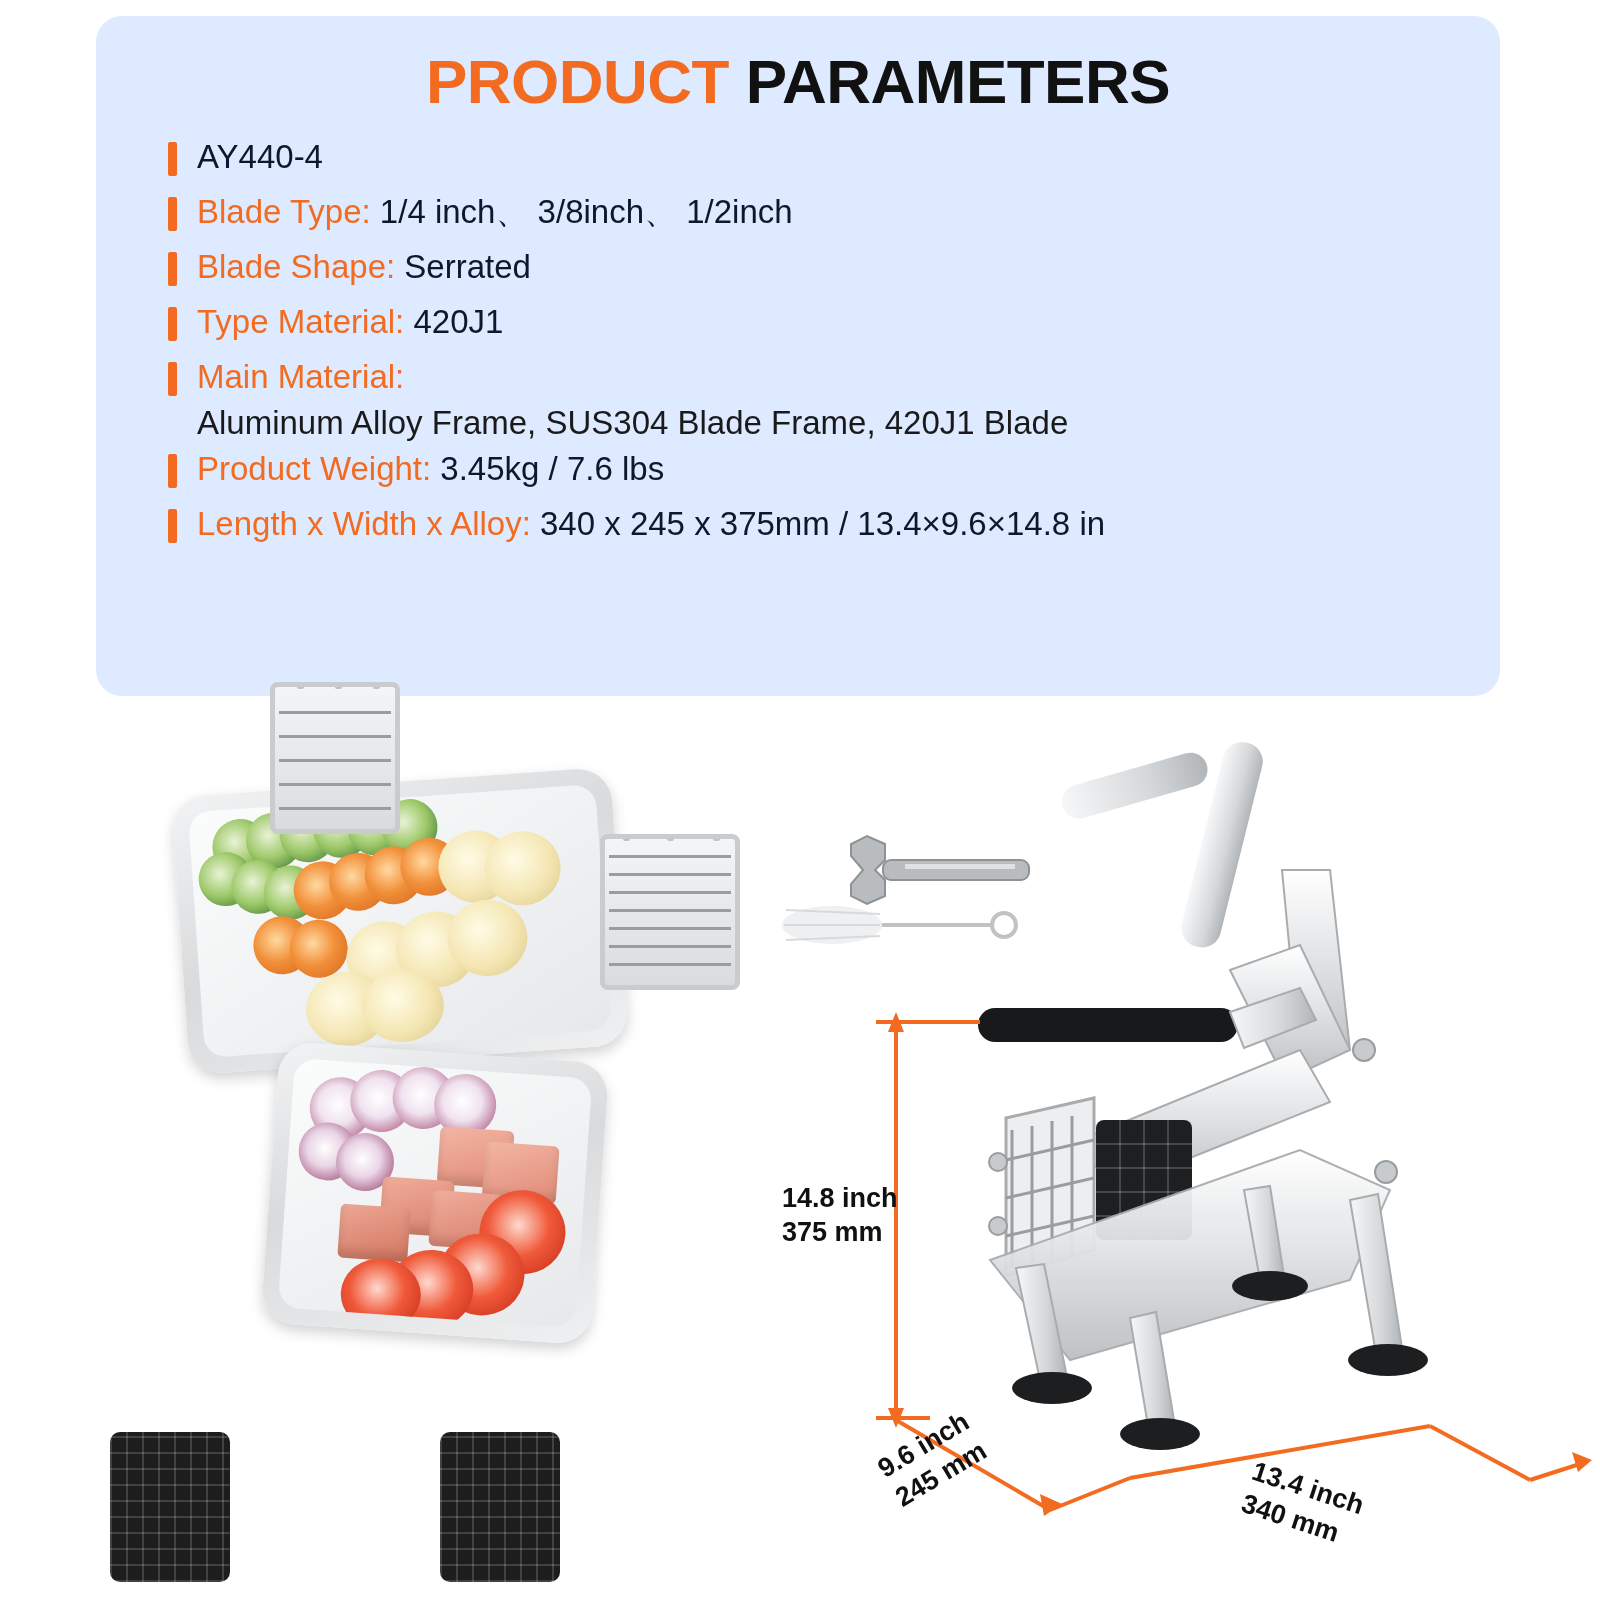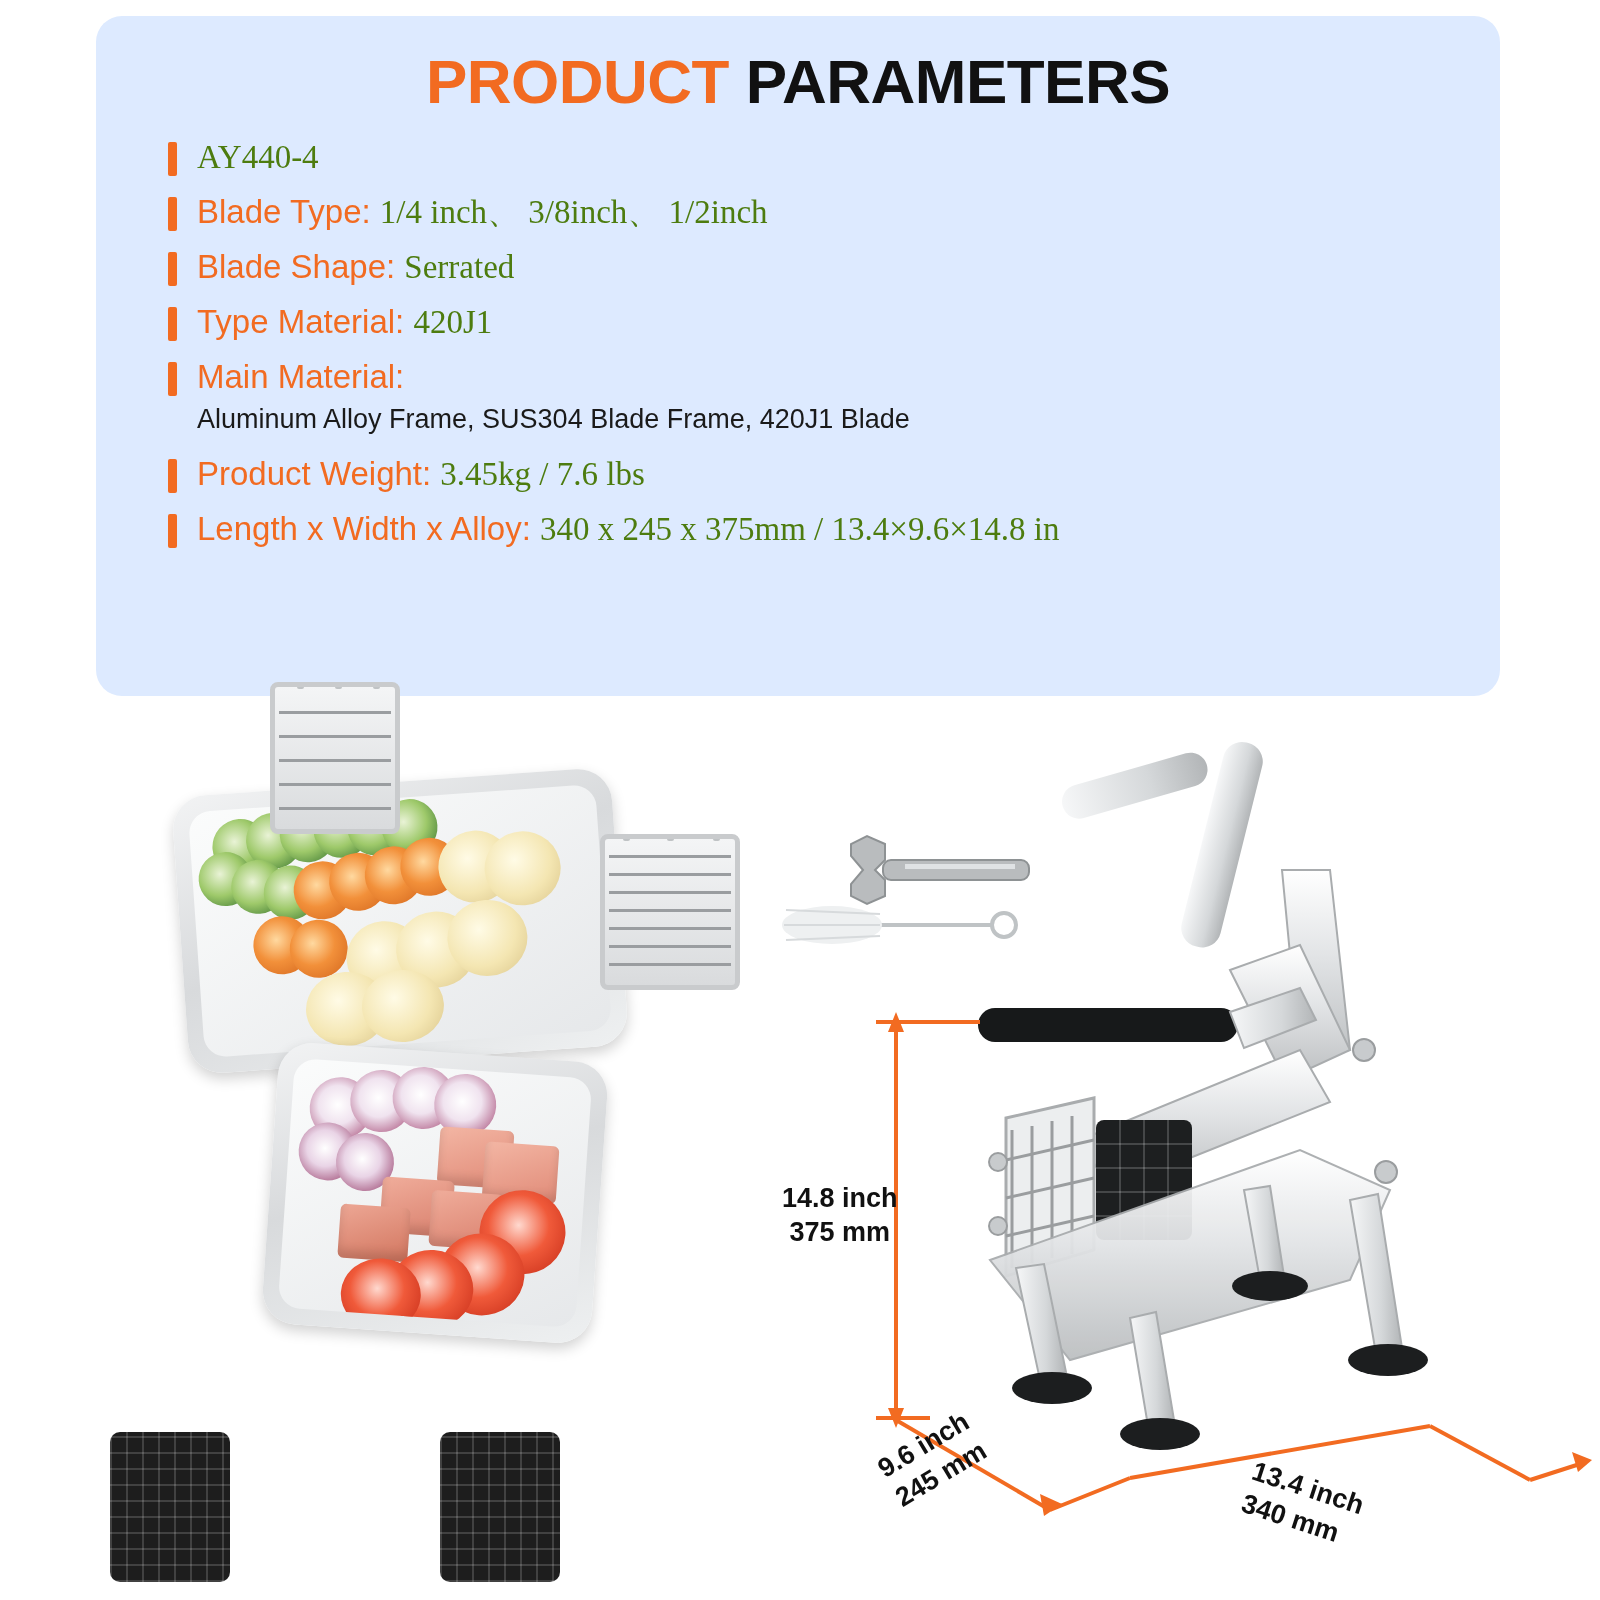--- a/index.html
+++ b/index.html
@@ -58,29 +58,28 @@
     height: 34px;
     background: #f26b21;
     border-radius: 2px;
     margin: 8px 20px 0 0;
   }
   .spec-label {
     color: #f26b21;
     white-space: pre;
   }
   .spec-value {
-    color: #4d7c0f;
+    color: #0f172a;
     white-space: pre;
-    font-family: Liberation Serif, serif;
   }
   .spec-continuation {
     padding-left: 29px;
-    font-size: 27px;
+    font-size: 33px;
     color: #1a1a1a;
-    margin-bottom: 16px;
+    margin-bottom: 4px;
     margin-top: -4px;
   }
 
   
   .photo-area {
     position: absolute;
     left: 0;
     top: 700px;
     width: 1600px;
     height: 900px;
@@ -134,21 +133,21 @@
 
   
   .dim-label {
     position: absolute;
     color: #111111;
     font-size: 27px;
     font-weight: bold;
     line-height: 1.25;
     white-space: pre;
   }
-  #dim-height { left: 782px; top: 482px; text-align: center; }
+  #dim-height { left: 782px; top: 482px; text-align: left; }
   #dim-depth  { left: 872px; top: 757px; transform: rotate(-31deg); transform-origin: 0 0; }
   #dim-width  { left: 1258px; top: 755px; transform: rotate(18deg); transform-origin: 0 0; }
 
   
   .acc {
     position: absolute;
     bottom: 18px;
   }
   .pusher {
     background: #1d1d1d;

